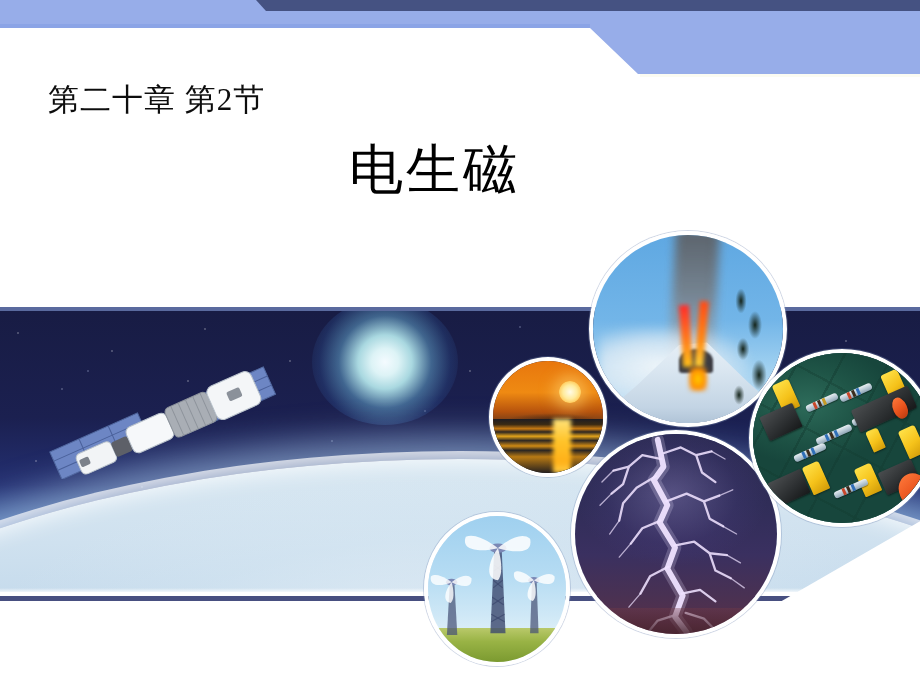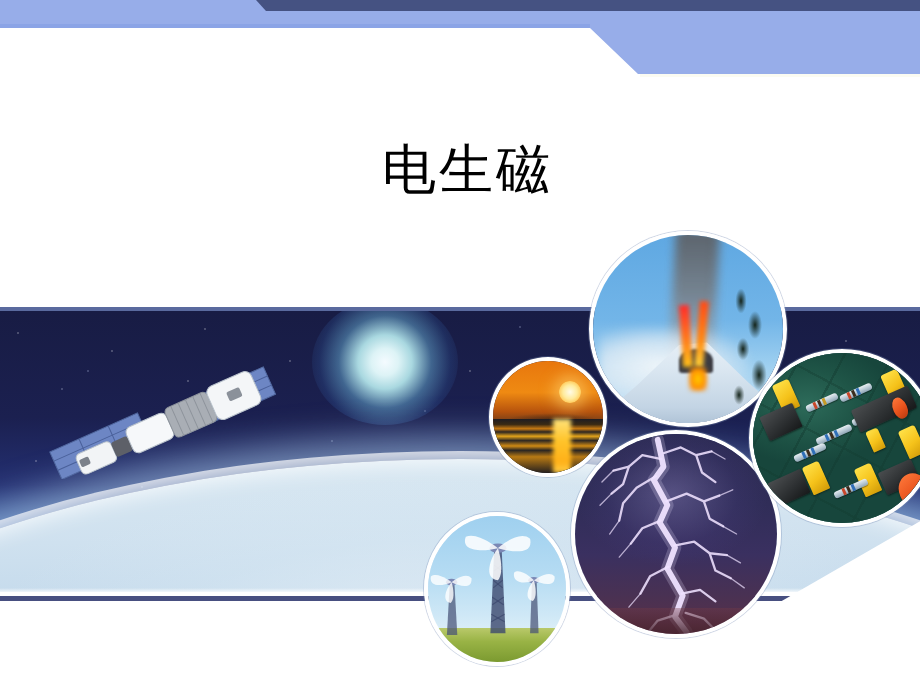--- a/index.html
+++ b/index.html
@@ -60,21 +60,21 @@
     left: 48px;
     top: 79px;
     font-size: 31px;
     letter-spacing: 1px;
     color: #0d0d0d;
     white-space: nowrap;
     font-family: "Liberation Serif", "DejaVu Serif", serif;
   }
   .main-title {
     position: absolute;
-    left: 382px;
+    left: 349px;
     top: 134px;
     font-size: 54px;
     letter-spacing: 3px;
     color: #000000;
     white-space: nowrap;
     font-family: "Liberation Serif", "DejaVu Serif", serif;
   }
 
   
   .band-topline {
@@ -328,20 +328,21 @@
 </head>
 <body>
 
 <div id="slide">
 
   <div class="banner-light"></div>
   <div class="banner-light-edge"></div>
   <div class="banner-dark"></div>
   <div class="banner-softline"></div>
 
+  <div class="chapter-line">第二十章  第2节</div>
 
   <div class="main-title">电生磁</div>
 
   <div class="band-topline"></div>
 
   <div class="band">
     <div class="space-sky"></div>
     <div class="stars noclick"></div>
     <div class="star-glow noclick"></div>
 

